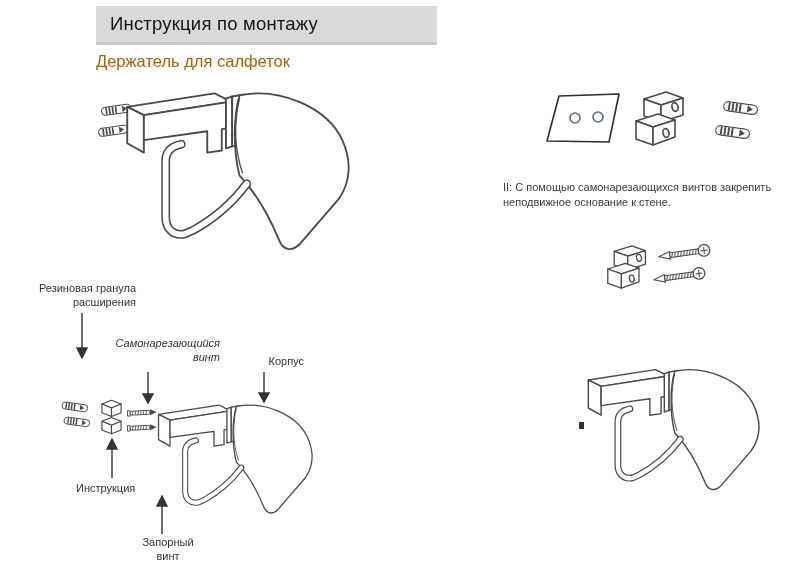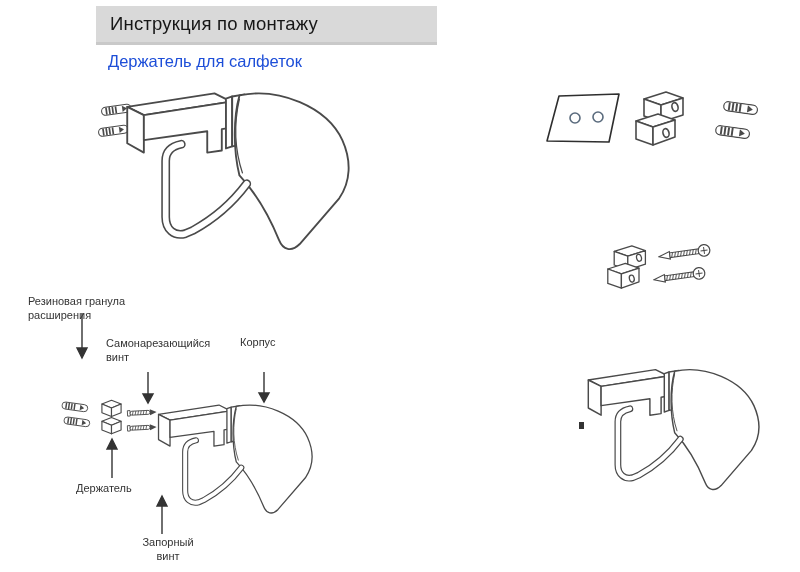--- a/index.html
+++ b/index.html
@@ -12,29 +12,29 @@
   }
   .abs{position:absolute;}
   .title-band{
     left:96px; top:6px; width:341px; height:36px;
     background:var(--band_bg); border-bottom:3px solid var(--band_border);
   }
   .title-band h1{
     margin:0; padding:7px 0 0 14px; font-size:18.5px; font-weight:normal; color:#161616;
     letter-spacing:.2px;
   }
-  .subtitle{left:108px; top:52px; font-size:16.5px; color:#1d4ed8;}
+  .subtitle{left:96px; top:52px; font-size:16.5px; color:#a16207;}
   .step-text{font-size:11px; line-height:15px; color:var(--ink);}
   .step-1{left:519px; top:10px; width:281px;}
   .step-2{left:503px; top:180px; width:292px;}
   .step-3{left:500px; top:332px; width:298px;}
   .lbl{font-size:11px; line-height:13.5px; color:#333;}
-  .lbl-granule{left:28px; top:295px; width:108px; text-align:left;}
-  .lbl-screw{left:106px; top:337px; width:114px; text-align:left;}
-  .lbl-korpus{left:240px; top:336px; width:64px; text-align:left;}
+  .lbl-granule{left:28px; top:282px; width:108px; text-align:right;}
+  .lbl-screw{left:106px; top:337px; width:114px; text-align:right;font-style:italic;}
+  .lbl-korpus{left:240px; top:355px; width:64px; text-align:right;}
   .lbl-base{left:76px; top:482px; width:84px; text-align:left;}
   .lbl-lock{left:134px; top:536px; width:68px; text-align:center;}
   svg{display:block;}
 </style>
 </head>
 <body>
 
 <svg width="0" height="0" style="position:absolute" aria-hidden="true">
   <defs>
 
@@ -190,36 +190,37 @@
       <g transform="translate(96,114) rotate(-3)">
           <use href="#screw-right" width="32" height="9"></use>
         </g>
     </g>
     <use href="#holder-body" x="124" y="90" width="166" height="126" preserveAspectRatio="none"></use>
   </svg>
 
   <div class="abs lbl lbl-granule">Резиновая гранула расширения</div>
   <div class="abs lbl lbl-screw">Самонарезающийся винт</div>
   <div class="abs lbl lbl-korpus">Корпус</div>
-  <div class="abs lbl lbl-base">Держатель</div>
+  <div class="abs lbl lbl-base">Инструкция</div>
   <div class="abs lbl lbl-lock">Запорный винт</div>
 
   <svg class="abs" style="left:527px;top:90px;" width="252" height="62" viewBox="0 0 252 62">
     <use href="#wall-plate" x="4" y="2" width="92" height="54"></use>
     <use href="#base-block" x="103" y="0" width="70" height="62"></use>
     <g>
       <g transform="translate(196,10) rotate(8)">
           <use href="#dowel" width="38" height="11"></use>
         </g>
       <g transform="translate(188,34) rotate(8)">
           <use href="#dowel" width="38" height="11"></use>
         </g>
     </g>
   </svg>
 
+  <div class="abs step-text step-2">II: С помощью самонарезающихся винтов закрепить неподвижное основание к стене.</div>
   <svg class="abs" style="left:595px;top:236px;" width="165" height="68" viewBox="0 0 165 68">
     <use href="#base-block" x="8" y="8" width="56" height="50"></use>
     <g>
       <g transform="translate(62,14) rotate(-8)">
           <use href="#screw-left" width="54" height="14"></use>
         </g>
       <g transform="translate(57,37) rotate(-8)">
           <use href="#screw-left" width="54" height="14"></use>
         </g>
     </g>

